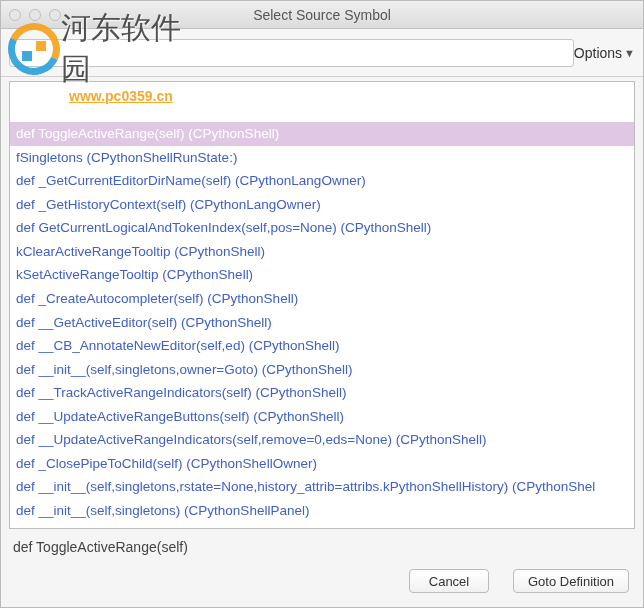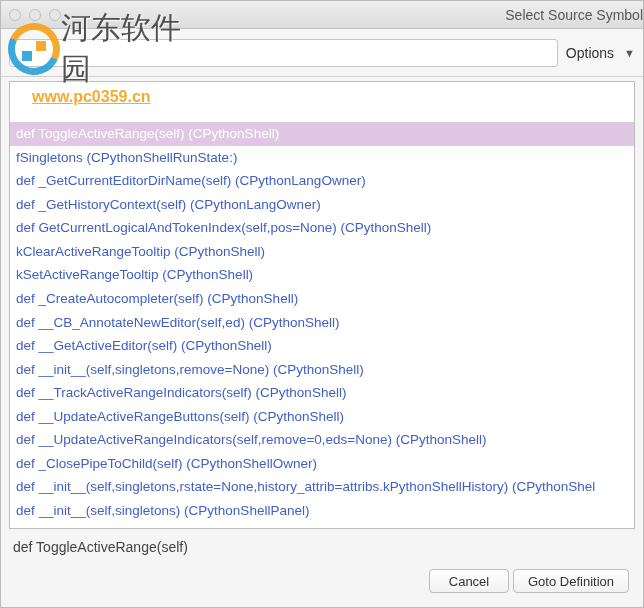--- a/index.html
+++ b/index.html
@@ -38,30 +38,29 @@
     width: 12px;
     height: 12px;
     border-radius: 50%;
     border: 1px solid #bfbfbf;
     background: #e6e6e6;
   }
   .title-text {
     position: absolute;
     left: 0;
     right: 0;
-    text-align: right;
+    text-align: center;
     color: #565656;
     font-size: 14px;
   }
   .topbar {
     height: 48px;
     padding: 9px 8px;
     display: flex;
     align-items: center;
-    gap: 8px;
     background: #f6f6f6;
     border-bottom: 1px solid #d0d0d0;
   }
   .search-input {
     flex: 1;
     height: 28px;
     border: 1px solid #c6c6c6;
     border-radius: 3px;
     padding: 0 6px;
     font-size: 13px;
@@ -111,21 +110,21 @@
   }
   .selection-strip {
     padding: 10px 12px 6px 12px;
     font-size: 14px;
     color: #444;
     background: #f5f5f5;
   }
   .button-strip {
     display: flex;
     justify-content: flex-end;
-    gap: 4px;
+    gap: 24px;
     padding: 8px 14px 14px 0;
     background: #f5f5f5;
   }
   .mac-button {
     min-width: 80px;
     height: 24px;
     padding: 0 14px;
     border: 1px solid #bcbcbc;
     border-radius: 4px;
     background: linear-gradient(to bottom, #ffffff, #f1f1f1);
@@ -179,25 +178,25 @@
     background: #f6a11a;
   }
   .wm-text-cn {
     font-family: "SimHei","Microsoft YaHei",sans-serif;
     font-size: 30px;
     color: #404040;
     font-weight: normal;
     text-shadow: 1px 1px 1px #fff;
   }
   .wm-url {
-    font-size: 16px;
+    font-size: 14px;
     color: #f6a11a;
     font-weight: bold;
     margin-top: -2px;
-    margin-left: 24px;
+    margin-left: 61px;
     text-decoration: underline;
   }
 </style>
 </head>
 <body>
 
 <div class="dialog">
 
   <div class="titlebar">
     <div class="traffic-lights">
@@ -217,23 +216,23 @@
   <div class="list-container">
     <div class="list-scroll" id="list-scroll">
         <div class="list-item selected">def ToggleActiveRange(self) (CPythonShell)</div>
         <div class="list-item">fSingletons (CPythonShellRunState:)</div>
         <div class="list-item">def _GetCurrentEditorDirName(self) (CPythonLangOwner)</div>
         <div class="list-item">def _GetHistoryContext(self) (CPythonLangOwner)</div>
         <div class="list-item">def GetCurrentLogicalAndTokenIndex(self,pos=None) (CPythonShell)</div>
         <div class="list-item">kClearActiveRangeTooltip (CPythonShell)</div>
         <div class="list-item">kSetActiveRangeTooltip (CPythonShell)</div>
         <div class="list-item">def _CreateAutocompleter(self) (CPythonShell)</div>
+        <div class="list-item">def __GetActiveEditor(self) (CPythonShell)</div>
         <div class="list-item">def __CB_AnnotateNewEditor(self,ed) (CPythonShell)</div>
-        <div class="list-item">def __GetActiveEditor(self) (CPythonShell)</div>
-        <div class="list-item">def __init__(self,singletons,remove=None) (CPythonShell)</div>
+        <div class="list-item">def __init__(self,singletons,owner=Goto) (CPythonShell)</div>
         <div class="list-item">def __TrackActiveRangeIndicators(self) (CPythonShell)</div>
         <div class="list-item">def __UpdateActiveRangeButtons(self) (CPythonShell)</div>
         <div class="list-item">def __UpdateActiveRangeIndicators(self,remove=0,eds=None) (CPythonShell)</div>
         <div class="list-item">def _ClosePipeToChild(self) (CPythonShellOwner)</div>
         <div class="list-item">def __init__(self,singletons,rstate=None,history_attrib=attribs.kPythonShellHistory) (CPythonShel</div>
         <div class="list-item">def __init__(self,singletons) (CPythonShellPanel)</div>
       </div>
     <div class="hscroll">
       
     </div>

